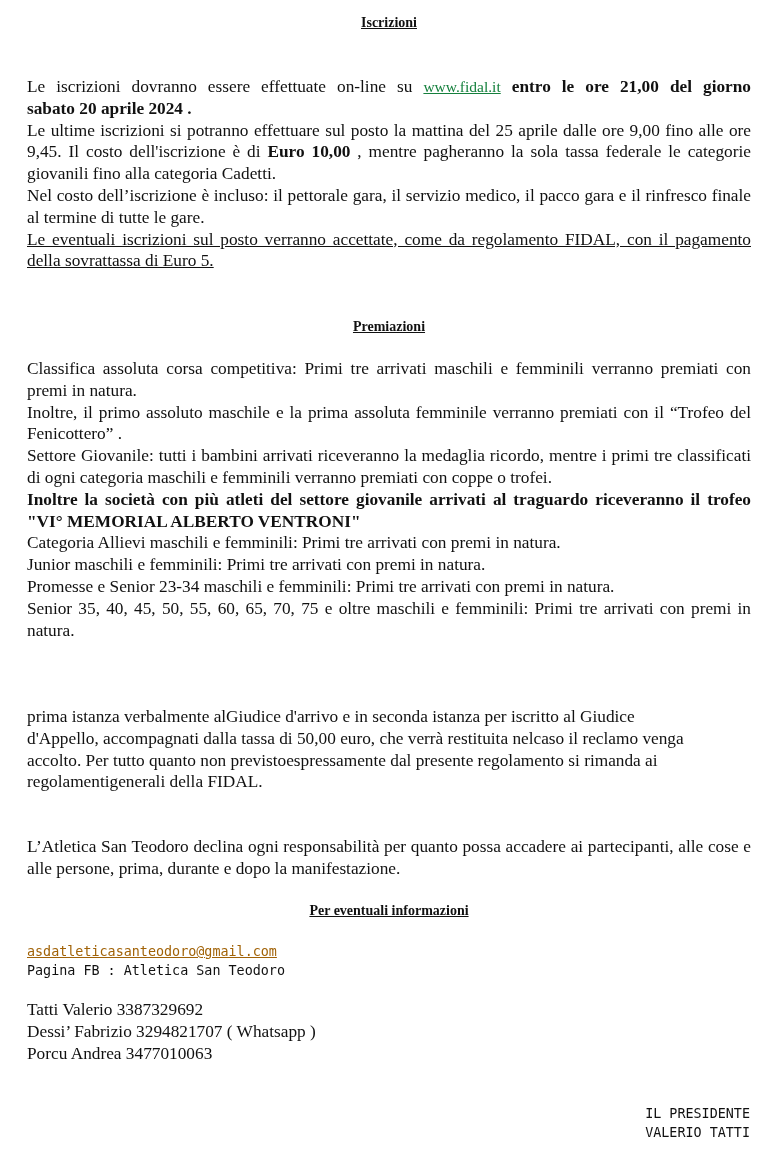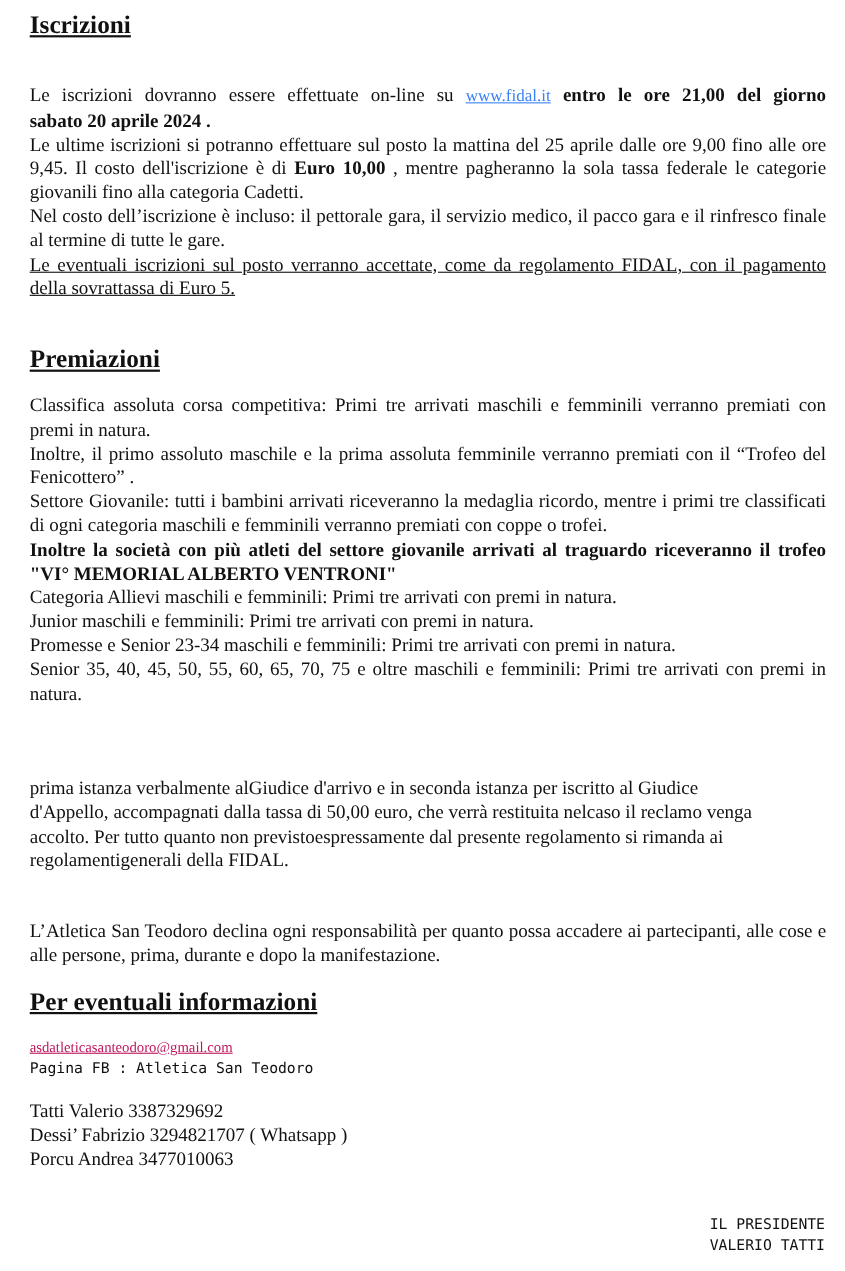--- a/index.html
+++ b/index.html
@@ -1,28 +1,28 @@
 <!DOCTYPE html>
 <html><head>
 <meta charset="utf-8">
 <style>
   html, body { margin: 0; padding: 0; background: #ffffff; }
   body {
     width: 768px; height: 1155px; overflow: hidden; position: relative;
     font-family: "Liberation Serif", serif; color: #111; font-size: 17.3px; line-height: 21.8px;
   }
   .page { position: absolute; left: 27px; top: 0; width: 724px; }
-  .h { text-align: left; font-weight: bold; text-decoration: underline; font-size: 23px; }
+  .h { text-align: center; font-weight: bold; text-decoration: underline; font-size: 14px; }
   .j { text-align: justify; text-align-last: left; margin: 0; }
   .j.fullj { text-align-last: justify; }
   .b { font-weight: bold; }
   .u { text-decoration: underline; }
-  a.link { color: #3b82f6; text-decoration: underline; font-size: 15.5px; }
+  a.link { color: #15803d; text-decoration: underline; font-size: 15.5px; }
   .mono { font-family: "DejaVu Sans Mono", monospace; font-size: 13.4px; line-height: 19px; }
-  .mono a { color: #be185d; text-decoration: underline; font-family: Liberation Serif, serif; }
+  .mono a { color: #a16207; text-decoration: underline; }
   .sig { position: absolute; right: 18px; top: 1104px; text-align: left; }
   .abs { position: absolute; left: 0; width: 724px; }
 </style>
 </head>
 <body>
 
 <div class="page">
 
   <div class="abs h" style="top:12px;">Iscrizioni</div>
 

